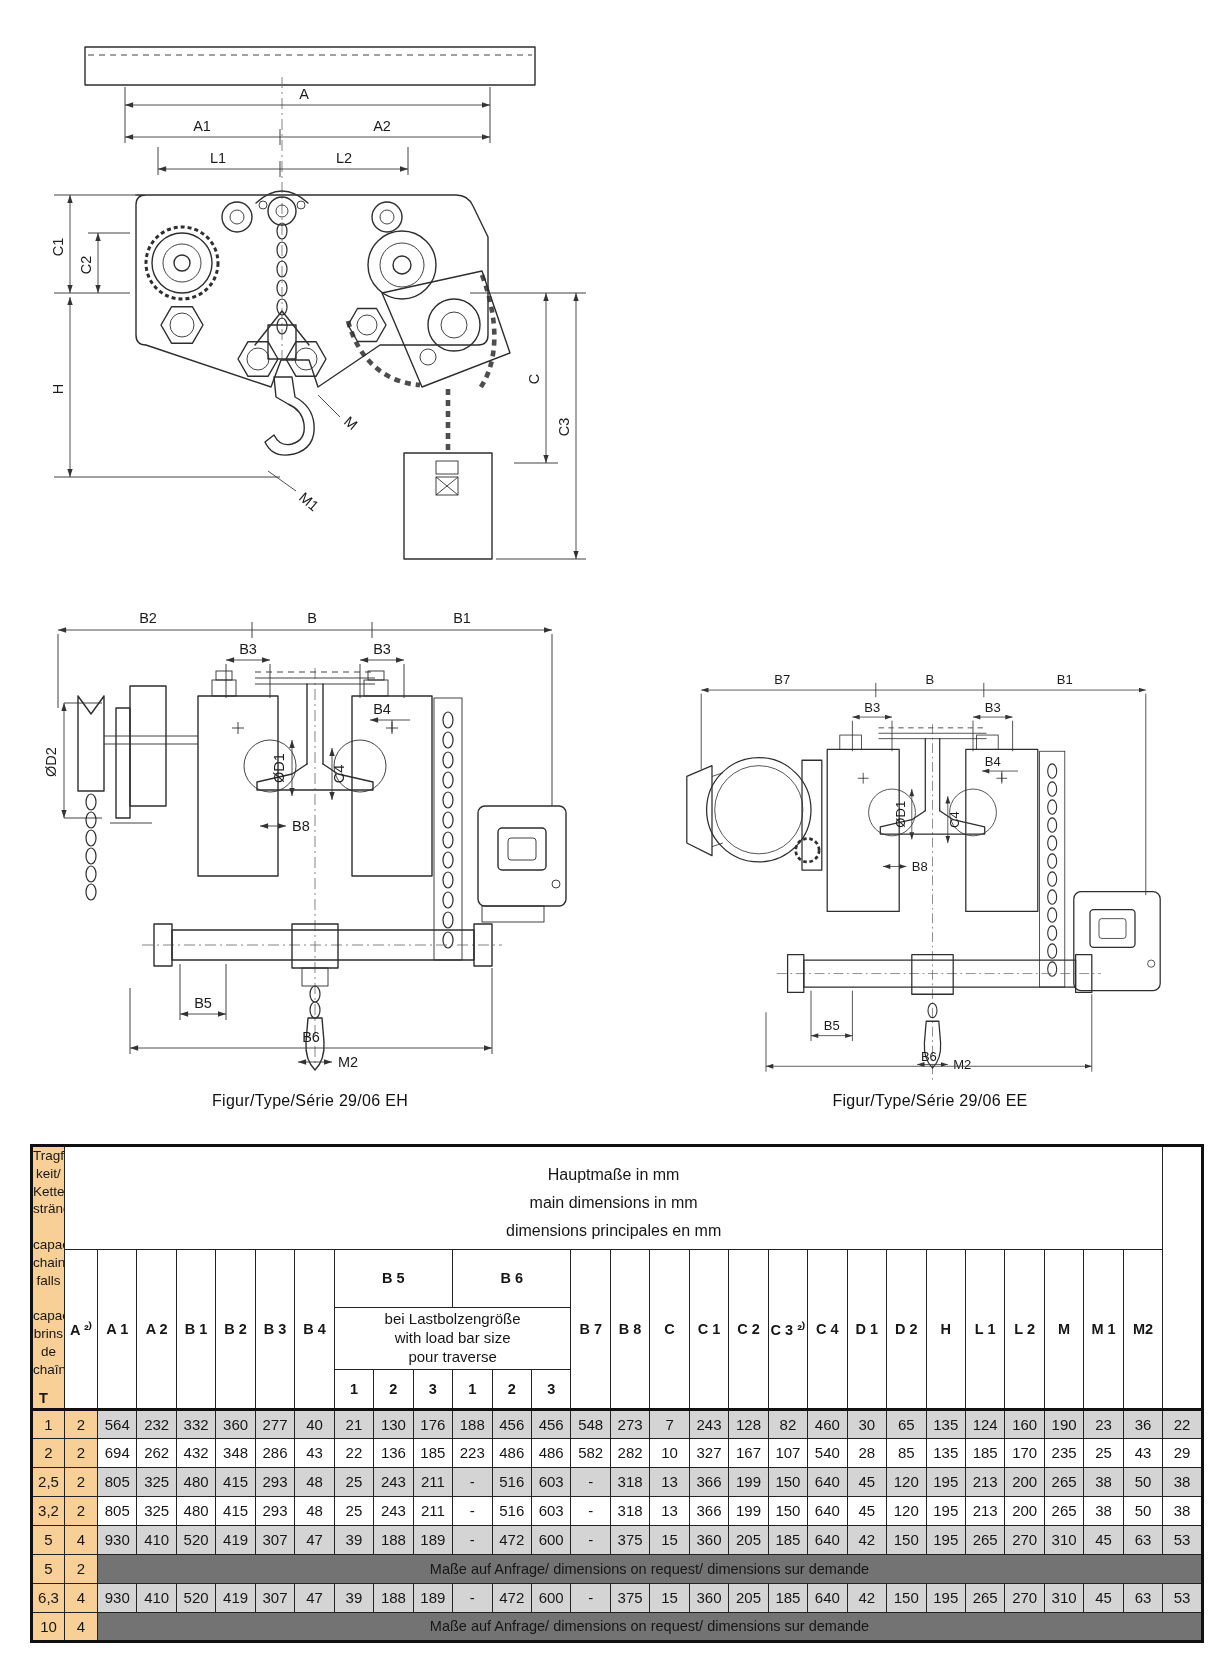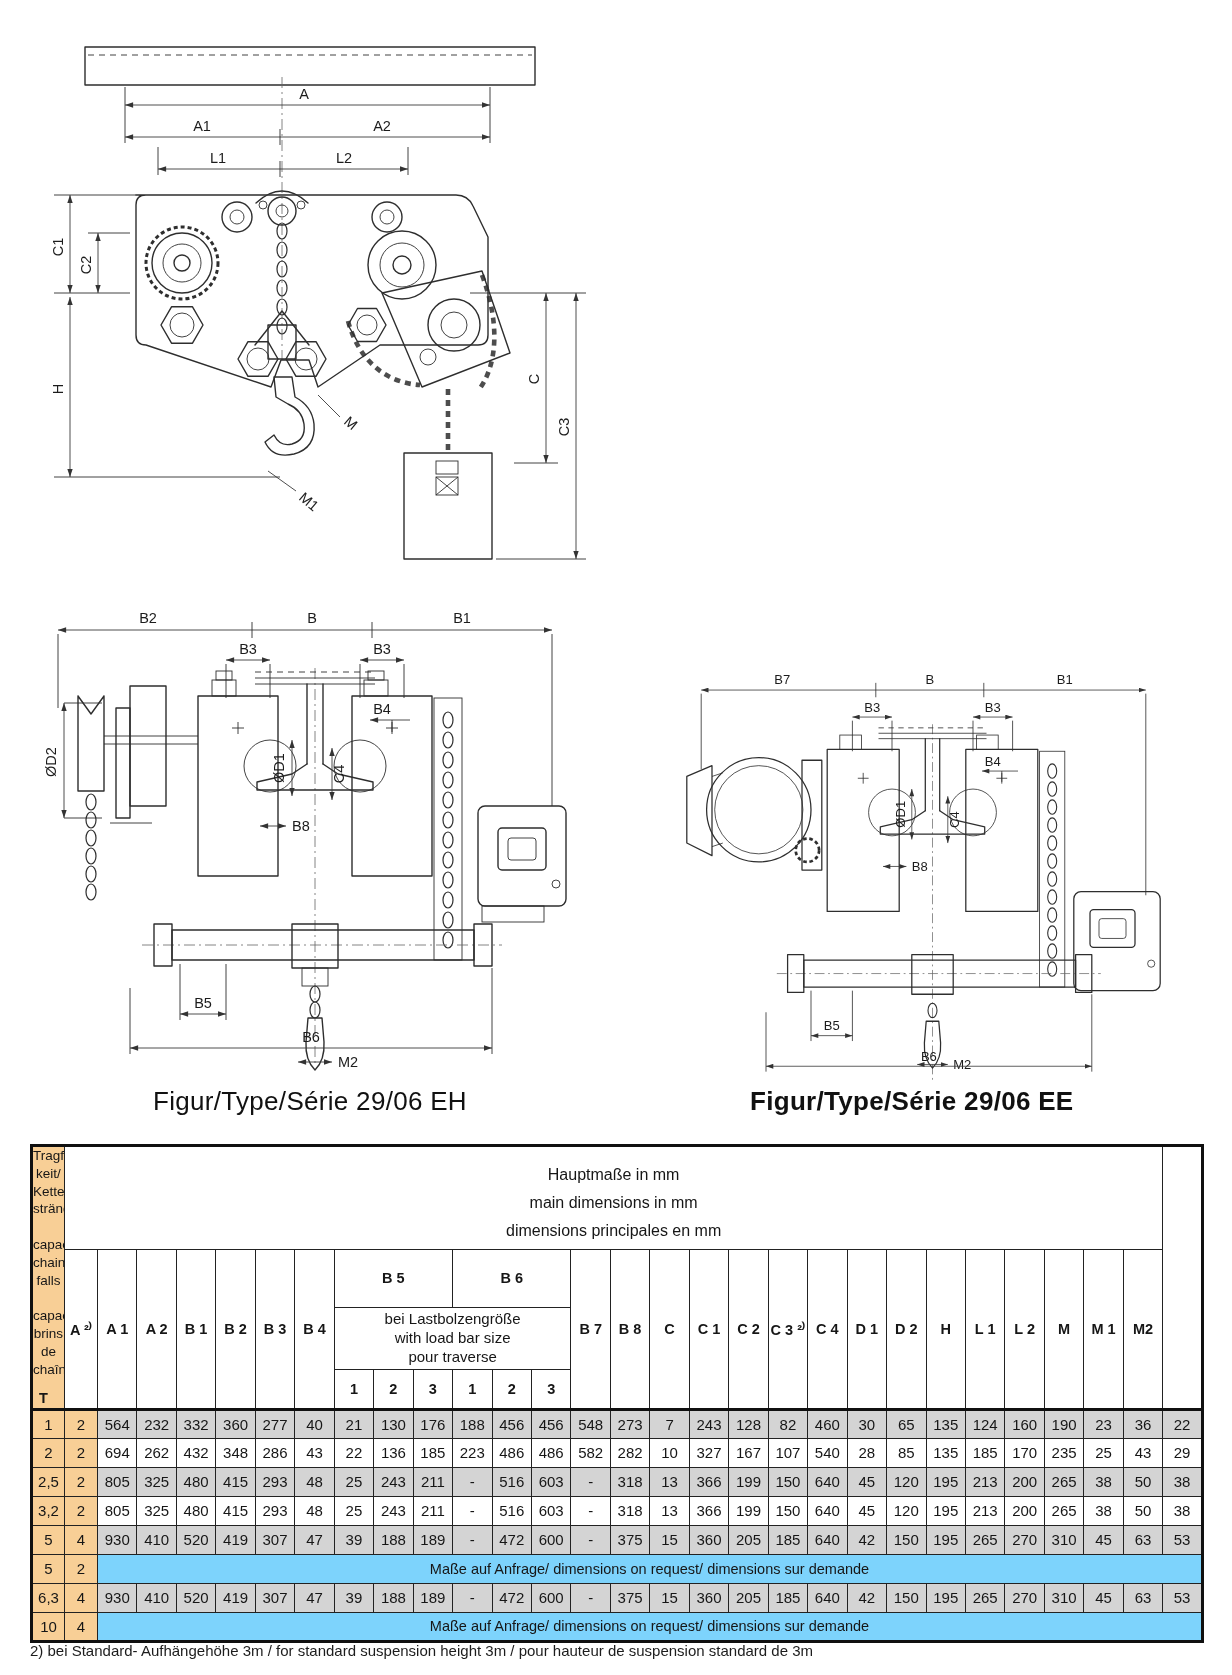--- a/index.html
+++ b/index.html
@@ -10,21 +10,21 @@
   
   svg text{font-family:"Liberation Sans",sans-serif;font-size:14.5px;fill:#1c1c1c;}
   .o {fill:none;stroke:#2e2e2e;stroke-width:1.4;stroke-linejoin:round;stroke-linecap:round;}
   .t {fill:none;stroke:#2e2e2e;stroke-width:0.9;}
   .d {fill:none;stroke:#3a3a3a;stroke-width:0.9;}
   .cl{fill:none;stroke:#666;stroke-width:0.8;stroke-dasharray:11 4 2 4;}
   .ch{fill:none;stroke:#2e2e2e;stroke-width:4.6;stroke-dasharray:6 5;opacity:.85;}
   .dash{fill:none;stroke:#2e2e2e;stroke-width:0.9;stroke-dasharray:6 5;}
   .teeth{fill:none;stroke:#2e2e2e;stroke-width:3;stroke-dasharray:4 3;}
 
-  .caption{position:absolute;font-size:26px;letter-spacing:.3px;color:#111;}
+  .caption{position:absolute;font-size:16px;letter-spacing:.3px;color:#111;margin-top:6px;}
 
   
   table.dims{border-collapse:collapse;table-layout:fixed;width:1174px;
              border:3px solid #101010;background:#fff;}
   table.dims th,table.dims td{border:1px solid #222;padding:0;text-align:center;
              vertical-align:middle;overflow:hidden;}
   th.capacity{background:#F8CF96;border-right:2.5px solid #101010;font-weight:normal;
               font-size:13.5px;line-height:1.32;vertical-align:top;padding-top:6px;}
   th.capacity .cap-lines{white-space:pre-line;display:block;}
   th.capacity .cap-unit{display:block;text-align:left;padding:10px 0 0 6px;font-weight:bold;font-size:14.5px;}
@@ -33,21 +33,21 @@
   tr.labels th{border-top:none;font-size:14.5px;font-weight:bold;}
   th.grp{font-size:14.5px;font-weight:bold;}
   th.note{font-size:15px;font-weight:normal;line-height:1.25;border-top:1px solid #222;}
   th.note .nt{white-space:pre-line;display:block;}
   th.sub{font-size:14.5px;font-weight:bold;}
   thead{border-bottom:3px solid #101010;}
   td.cap{background:#F8CF96;font-size:15px;}
   td.cap2{border-right:2.5px solid #101010;}
   td.val{font-size:15px;background:#fff;}
   tr.shaded td.val,tr.shaded td.req{background:#d4d4d4;}
-  td.req{font-size:14.5px;background:#7dd3fc;}
+  td.req{font-size:14.5px;background:#737373;}
   tbody tr{height:29px;}
 
   .footnote{position:absolute;font-size:15px;color:#1c1c1c;}
 </style>
 </head>
 <body>
 
 <div id="page">
 
   <svg class="abs" style="left:30px;top:25px;" width="570" height="545" viewBox="0 0 570 545">
@@ -372,21 +372,21 @@
     <line class="t" x1="150" y1="396" x2="150" y2="452"></line>
     <line class="t" x1="196" y1="396" x2="196" y2="452"></line>
     <line class="d" x1="150" y1="446" x2="196" y2="446" marker-start="url(#as)" marker-end="url(#ae)"></line>
     <text x="173" y="440" text-anchor="middle">B5</text>
 
     <line class="t" x1="100" y1="420" x2="100" y2="486"></line>
     <line class="t" x1="462" y1="400" x2="462" y2="486"></line>
     <line class="d" x1="100" y1="480" x2="462" y2="480" marker-start="url(#as)" marker-end="url(#ae)"></line>
     <text x="281" y="474" text-anchor="middle">B6</text>
   </svg>
-  <div class="caption abs" style="left:750px;top:1086px;width:360px;font-weight:bold;">Figur/Type/Série 29/06 EE</div>
+  <div class="caption abs" style="left:750px;top:1086px;width:360px;text-align:center;">Figur/Type/Série 29/06 EE</div>
 
   <table class="dims abs" style="left:30px;top:1144px;">
     <colgroup>
       <col style="width:33px">
         <col style="width:33px">
     </colgroup>
     <thead>
       <tr style="height:104px;">
         <th class="capacity" rowspan="4">
           <span class="cap-lines">Tragfähig-
@@ -650,14 +650,13 @@
           <td class="val">53</td>
         </tr>
         <tr>
           <td class="cap">10</td>
           <td class="cap cap2">4</td>
           <td class="req" colspan="28">Maße auf Anfrage/ dimensions on request/ dimensions sur demande</td>
         </tr>
       </tbody>
   </table>
 
-  <div class="footnote" style="left:30px;top:1642px;">2) bei Standard- Aufhängehöhe 3m / for standard suspension height 3m / pour hauteur de suspension standard de 3m</div>
 </div>
 
 </body></html>

